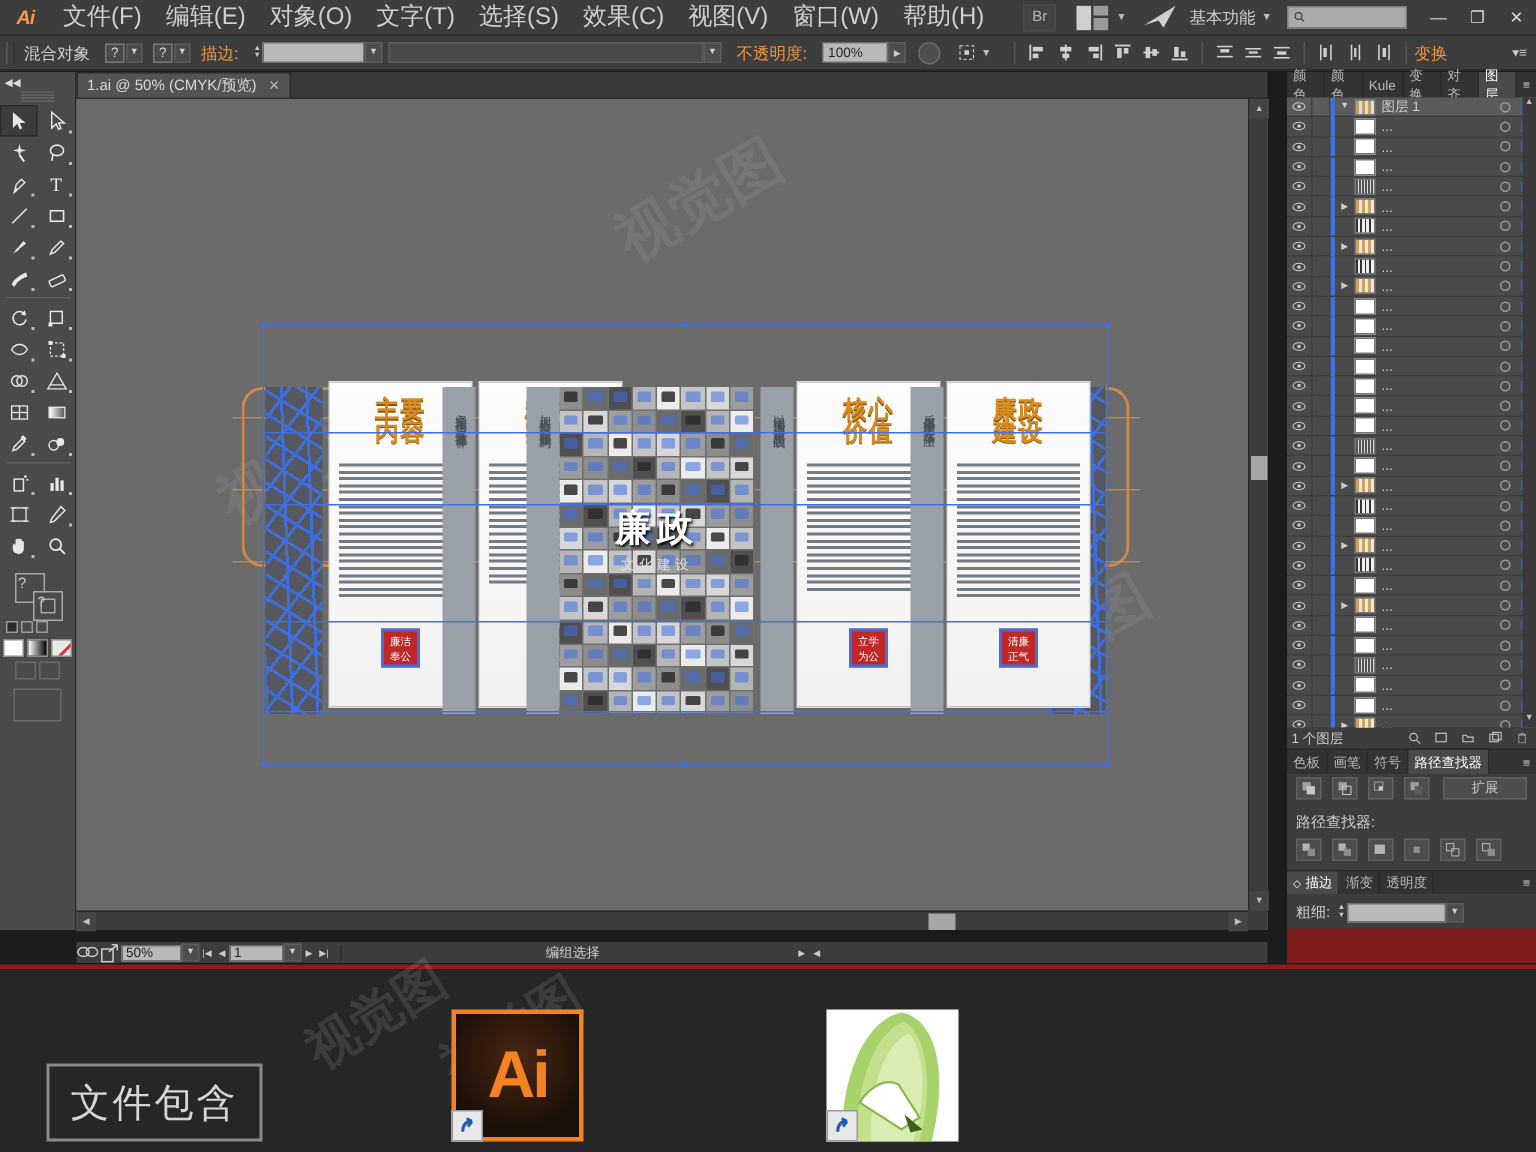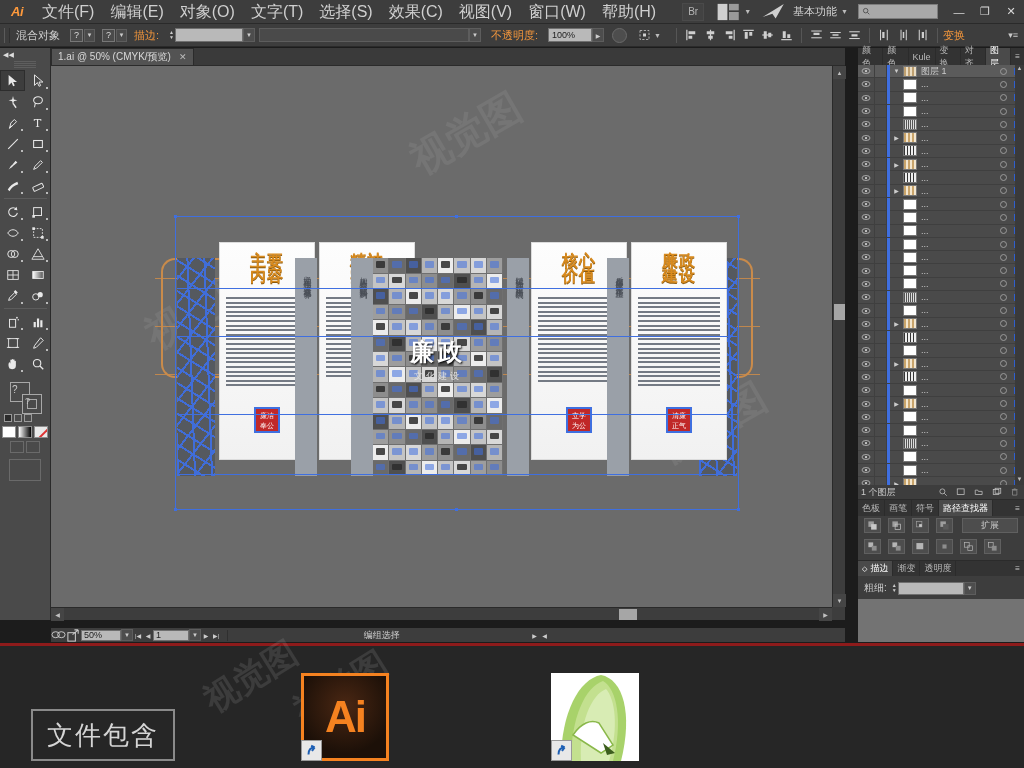--- a/index.html
+++ b/index.html
@@ -104,21 +104,21 @@
      font-size:11px; font-weight:bold; letter-spacing:2px; white-space:nowrap;
      font-family:"DejaVu Sans",sans-serif;}
   .pillar{ position:absolute; bottom:32px; width:38px; height:218px; background:#55595f;
      overflow:hidden;}
   .pillar:before{ content:""; position:absolute; inset:0;
      background:
        repeating-linear-gradient(32deg,#3f6fe0 0 2px,transparent 2px 13px),
        repeating-linear-gradient(-52deg,#3f6fe0 0 2px,transparent 2px 15px),
        repeating-linear-gradient(88deg,#3f6fe0 0 2px,transparent 2px 17px);
      opacity:.95; }
-  .panelW{ position:absolute; bottom:48px; width:96px; height:218px;
+  .panelW{ position:absolute; bottom:36px; width:96px; height:218px;
      background:linear-gradient(to bottom,#fdfdfd,#f1f1f1); border:1px solid #dcdcdc;}
   .pTitle{ text-align:center; margin-top:10px; color:#d98b1f; font-size:16px; font-weight:bold;
      line-height:15px; letter-spacing:1px; font-family:"DejaVu Sans",sans-serif;
      text-shadow:0 1px 0 #8a5a10;}
   .pLines{ margin:14px 6px 0 6px; }
   .pLines div{ height:2px; background:#5d6470; margin-bottom:2.6px; opacity:.85;}
   .seal{ position:absolute; bottom:26px; left:50%; transform:translateX(-50%);
      width:26px;height:26px; background:#c02828; border:2px solid #3f6fe0;
      color:#fff; font-size:7px; line-height:10px; text-align:center; padding-top:2px;
      font-family:"DejaVu Sans",sans-serif;}
@@ -152,21 +152,21 @@
 
   
   .statusbar{ position:absolute; left:51px; top:628px; width:794px; height:14px;
      background:#3d3d3d; display:flex; align-items:center; color:#cfcfcf; font-size:9px;}
   .sfield{ height:11px; background:#b9b9b9; border:1px solid #6f6f6f; color:#222;
      font-size:9px; padding:0 2px; line-height:10px; display:flex; align-items:center;}
   .sicon{ width:15px;height:12px;display:flex;align-items:center;justify-content:center;color:#ddd;font-size:8px;}
   .arrowBtn{width:10px;height:12px;display:flex;align-items:center;justify-content:center;color:#ccc;font-size:6px;}
 
   
-  .rpanel{ position:absolute; left:858px; top:48px; width:166px; height:594px; background:#737373;}
+  .rpanel{ position:absolute; left:858px; top:48px; width:166px; height:594px; background:#7f1d1d;}
   .ptabs{ display:flex; height:17px; background:#333; align-items:stretch; }
   .ptab{ padding:0 4px; display:flex;align-items:center; color:#b9b9b9; font-size:9px;
      border-right:1px solid #2b2b2b;}
   .ptab.active{ background:#4a4a4a; color:#fff; }
   .pmenu{ margin-left:auto; color:#c9c9c9; font-size:8px; padding:0 4px; display:flex;align-items:center;}
   .layers{ background:#4a4a4a; }
   .lrow{ display:flex; align-items:center; height:13.3px; border-bottom:1px solid #3f3f3f;
      font-size:9px; color:#ddd; }
   .lrow.sel{ background:#5b5b5b;}
   .leye{ width:16px;height:13px;display:flex;align-items:center;justify-content:center;}
@@ -1872,20 +1872,21 @@
             </svg>
           </span>
         <span class="pbtn">
             <svg viewBox="0 0 16 16">
               <rect x="2" y="2" width="8" height="8" fill="#9d9d9d"></rect>
               <rect x="6" y="6" width="8" height="8" fill="#5a5a5a"></rect>
             </svg>
           </span>
         <span class="expand">扩展</span>
       </div>
+      <div class="plabel">路径查找器:</div>
       <div class="prow" style="padding-bottom:6px">
         <span class="pbtn">
             <svg viewBox="0 0 16 16">
               <rect x="2" y="2" width="7" height="7" fill="#b5b5b5"></rect>
               <rect x="7" y="7" width="7" height="7" fill="#8d8d8d"></rect>
             </svg>
           </span>
         <span class="pbtn">
             <svg viewBox="0 0 16 16">
               <rect x="2" y="2" width="7" height="7" fill="#b5b5b5"></rect>

